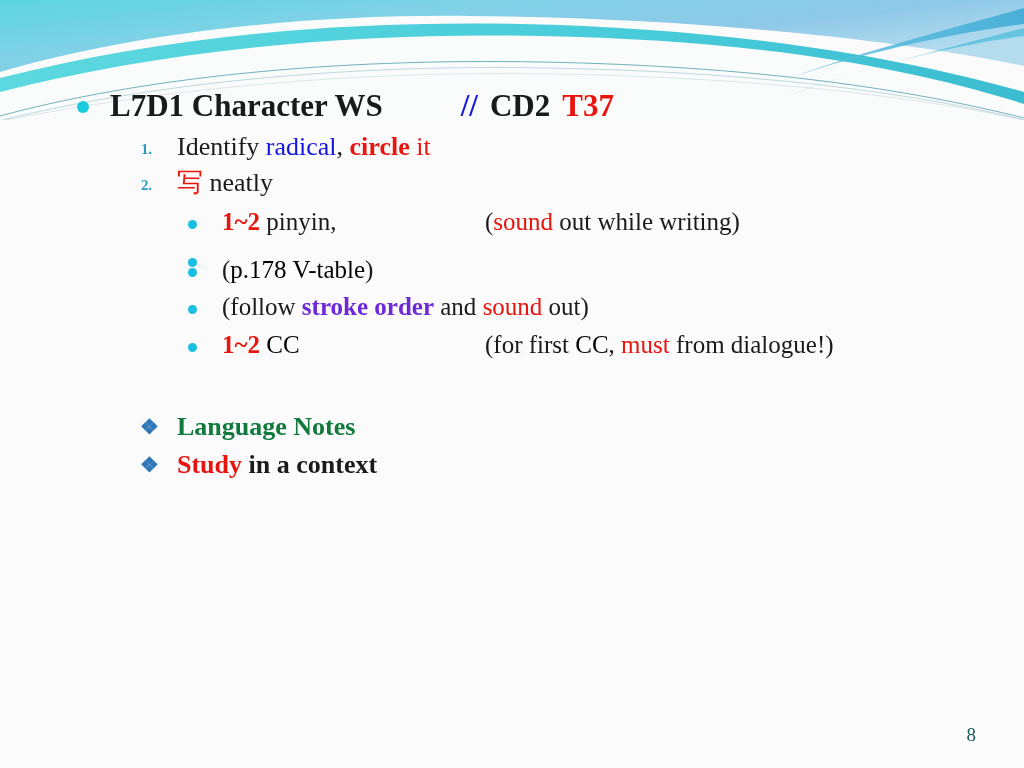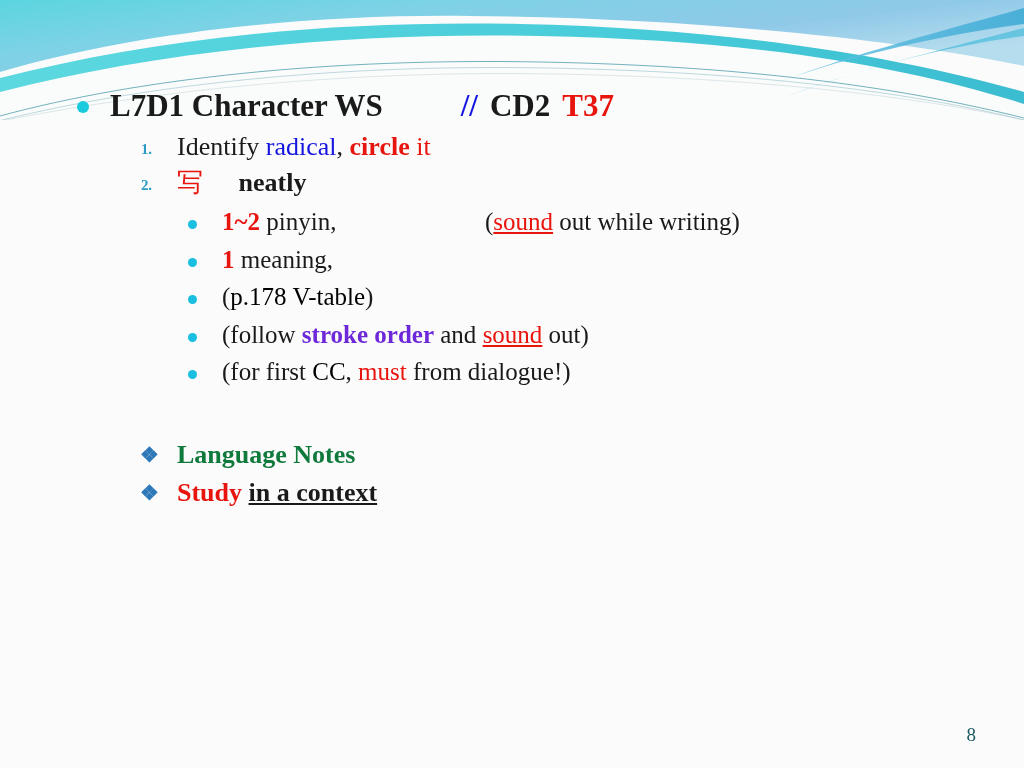--- a/index.html
+++ b/index.html
@@ -117,22 +117,22 @@
   .spacer-block { height: 46px; }
 
   
   .red     { color: #E8140E; }
   .redb    { color: #E8140E; font-weight: bold; }
   .blue    { color: #1414E0; }
   .blueb   { color: #000000; font-weight: normal; }
   .steelb  { color: #6d28d9; font-weight: bold; }
   .green   { color: #107A3D; }
   .black   { color: #1a1a1a; }
-  .bold    { font-weight: bold; margin-left: 29px; }
-  .ul      { text-decoration: underline; }
+  .bold    { font-weight: normal; }
+  .ul      { }
   .cjk     { font-family: "DejaVu Sans", sans-serif; font-weight: normal; }
   .gap-ws  { display: inline-block; width: 78px; }
   .gap-sm  { display: inline-block; width: 12px; }
 
   
   #page-number {
     position: absolute;
     right: 48px;
     bottom: 22px;
     font-size: 19px;
@@ -192,36 +192,36 @@
   </div>
 
   <div class="lvl3">
     <span class="bullet-dot-sm"></span>
     <span class="col-a"><span class="redb">1~2</span><span class="black"> pinyin,</span></span>
     <span class="col-b"><span class="black">(</span><span class="red ul">sound</span><span class="black"> out while writing)</span></span>
   </div>
 
   <div class="lvl3">
     <span class="bullet-dot-sm"></span>
-    <span class="col-a"><span class="redb">1</span><span class="black"> meaning,</span></span>
     <span class="col-b"></span>
   </div>
 
   <div class="lvl3">
     <span class="bullet-dot-sm"></span>
     <span class="col-b"><span class="black">(</span><span class="blueb">p.178 V-table</span><span class="black">)</span></span>
   </div>
 
   <div class="lvl3">
     <span class="bullet-dot-sm"></span>
     <span class="col-b"><span class="black">(follow </span><span class="steelb">stroke order</span><span class="black">  and </span><span class="red ul">sound</span><span class="black"> out)</span></span>
   </div>
 
   <div class="lvl3">
     <span class="bullet-dot-sm"></span>
+    <span class="col-a"><span class="redb">1~2</span><span class="blueb">  CC</span></span>
     <span class="col-b"><span class="black">(for first </span><span class="blueb">CC</span><span class="black">, </span><span class="red">must</span><span class="black"> from dialogue!)</span></span>
   </div>
 
   <div class="spacer-block"></div>
 
   <div class="lvl-d">
     <span class="diamond">❖</span><span class="green">Language Notes</span>
   </div>
 
   <div class="lvl-d">

